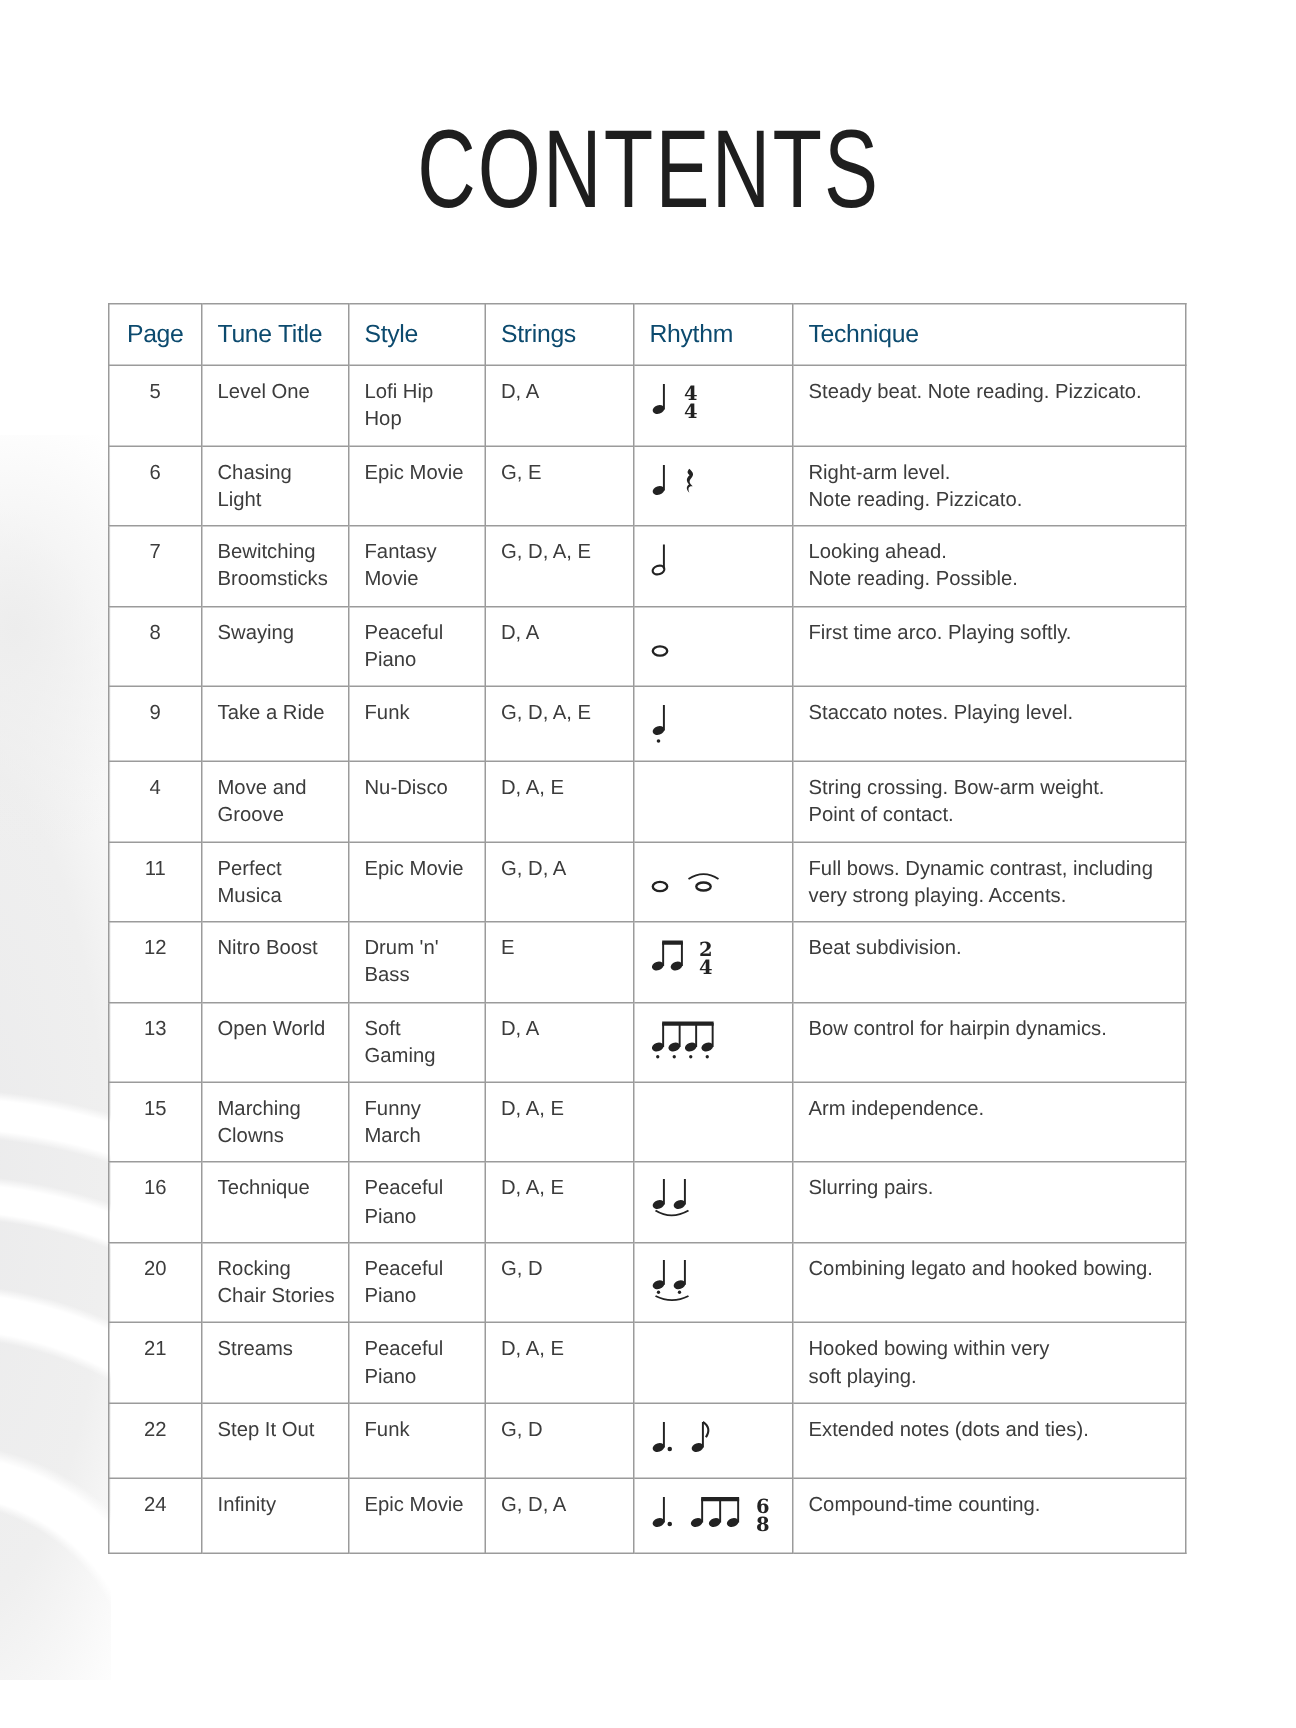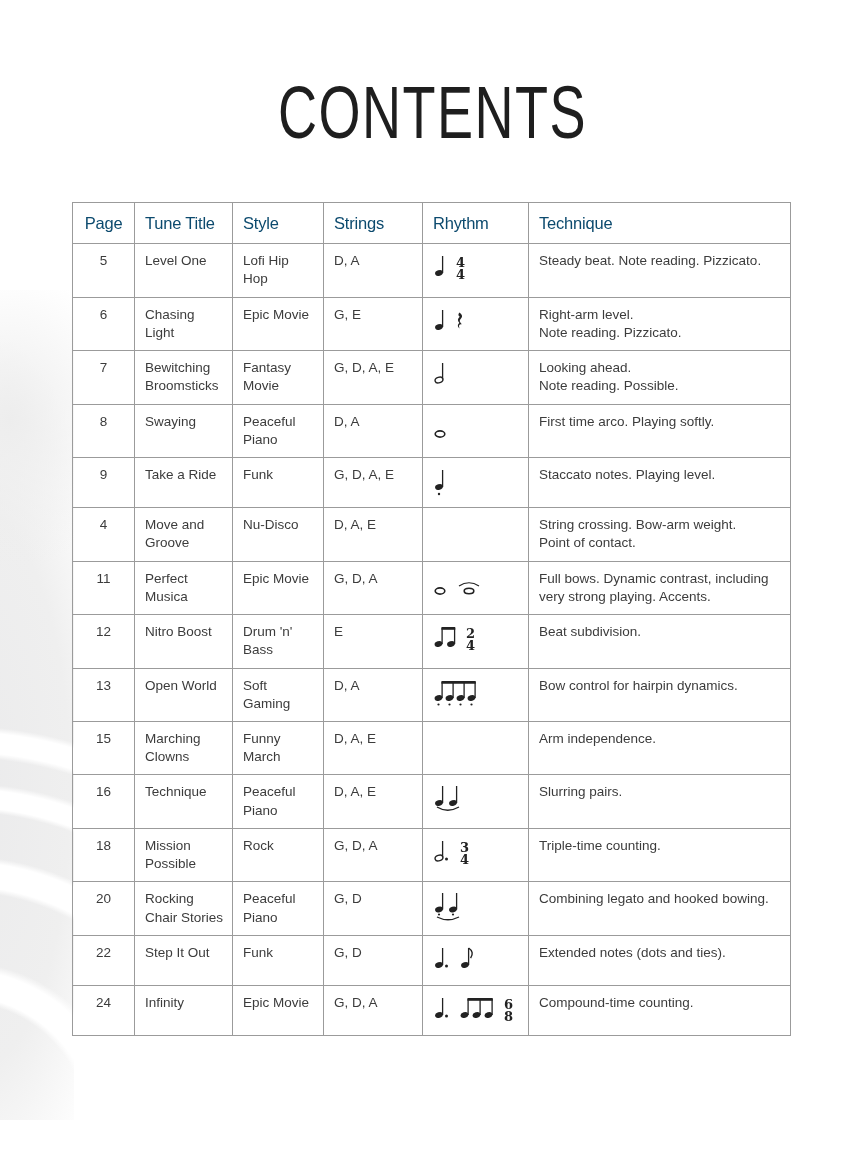--- a/index.html
+++ b/index.html
@@ -226,51 +226,45 @@
     <td class="c-rhythm"><span class="glyph"><svg width="30" height="36" viewBox="0 0 30 36">
               <ellipse cx="6" cy="23" rx="4" ry="2.8" transform="rotate(-18 6 23)" fill="#222"></ellipse>
               <line x1="9.6" y1="23" x2="9.6" y2="6" stroke="#222" stroke-width="1.3"></line>
               <ellipse cx="20" cy="23" rx="4" ry="2.8" transform="rotate(-18 20 23)" fill="#222"></ellipse>
               <line x1="23.6" y1="23" x2="23.6" y2="6" stroke="#222" stroke-width="1.3"></line>
               <path d="M4 27 Q14.5 33.5 26 27" fill="none" stroke="#222" stroke-width="1.3"></path>
             </svg></span></td>
     <td class="c-technique">Slurring pairs.</td>
   </tr>
       <tr>
-    <td class="c-page">18</td>
-    <td class="c-title">Mission Possible</td>
-    <td class="c-style">Rock</td>
-    <td class="c-strings">G, D, A</td>
-    <td class="c-rhythm"><span class="glyph"><svg width="18" height="36" viewBox="0 0 18 36">
-              <ellipse cx="6" cy="24" rx="4" ry="2.8" transform="rotate(-18 6 24)" fill="none" stroke="#222" stroke-width="1.4"></ellipse>
-              <line x1="9.6" y1="23.4" x2="9.6" y2="7" stroke="#222" stroke-width="1.3"></line>
-              <circle cx="13.5" cy="25" r="1.5" fill="#222"></circle>
-            </svg></span><span class="glyph"><svg width="11" height="36" viewBox="0 0 11 36">
-              <text x="5.5" y="17.5" text-anchor="middle" font-family="'DejaVu Serif',serif" font-size="13" font-weight="bold" fill="#222">3</text>
-              <text x="5.5" y="29.5" text-anchor="middle" font-family="'DejaVu Serif',serif" font-size="13" font-weight="bold" fill="#222">4</text>
-            </svg></span></td>
-    <td class="c-technique">Triple-time counting.</td>
-  </tr>
-      <tr>
     <td class="c-page">20</td>
     <td class="c-title">Rocking Chair Stories</td>
     <td class="c-style">Peaceful Piano</td>
     <td class="c-strings">G, D</td>
     <td class="c-rhythm"><span class="glyph"><svg width="30" height="36" viewBox="0 0 30 36">
               <ellipse cx="6" cy="22.5" rx="4" ry="2.8" transform="rotate(-18 6 22.5)" fill="#222"></ellipse>
               <line x1="9.6" y1="22.5" x2="9.6" y2="6" stroke="#222" stroke-width="1.3"></line>
               <ellipse cx="20" cy="22.5" rx="4" ry="2.8" transform="rotate(-18 20 22.5)" fill="#222"></ellipse>
               <line x1="23.6" y1="22.5" x2="23.6" y2="6" stroke="#222" stroke-width="1.3"></line>
               <circle cx="6" cy="27.5" r="1.1" fill="#222"></circle>
               <circle cx="20" cy="27.5" r="1.1" fill="#222"></circle>
               <path d="M4 30 Q15 35.5 26 30" fill="none" stroke="#222" stroke-width="1.3"></path>
             </svg></span></td>
     <td class="c-technique">Combining legato and hooked bowing.</td>
   </tr>
       <tr>
+    <td class="c-page">21</td>
+    <td class="c-title">Streams</td>
+    <td class="c-style">Peaceful Piano</td>
+    <td class="c-strings">D, A, E</td>
+    <td class="c-rhythm"></td>
+    <td class="c-technique">Hooked bowing within very
+soft playing.</td>
+  </tr>
+      <tr>
     <td class="c-page">22</td>
     <td class="c-title">Step It Out</td>
     <td class="c-style">Funk</td>
     <td class="c-strings">G, D</td>
     <td class="c-rhythm"><span class="glyph"><svg width="18" height="36" viewBox="0 0 18 36">
               <ellipse cx="6" cy="24" rx="4" ry="2.8" transform="rotate(-18 6 24)" fill="#222"></ellipse>
               <line x1="9.6" y1="24" x2="9.6" y2="7" stroke="#222" stroke-width="1.3"></line>
               <circle cx="13.5" cy="25" r="1.5" fill="#222"></circle>
             </svg></span><span class="glyph"><svg width="17" height="36" viewBox="0 0 17 36">
               <ellipse cx="6" cy="24" rx="4" ry="2.8" transform="rotate(-18 6 24)" fill="#222"></ellipse>

